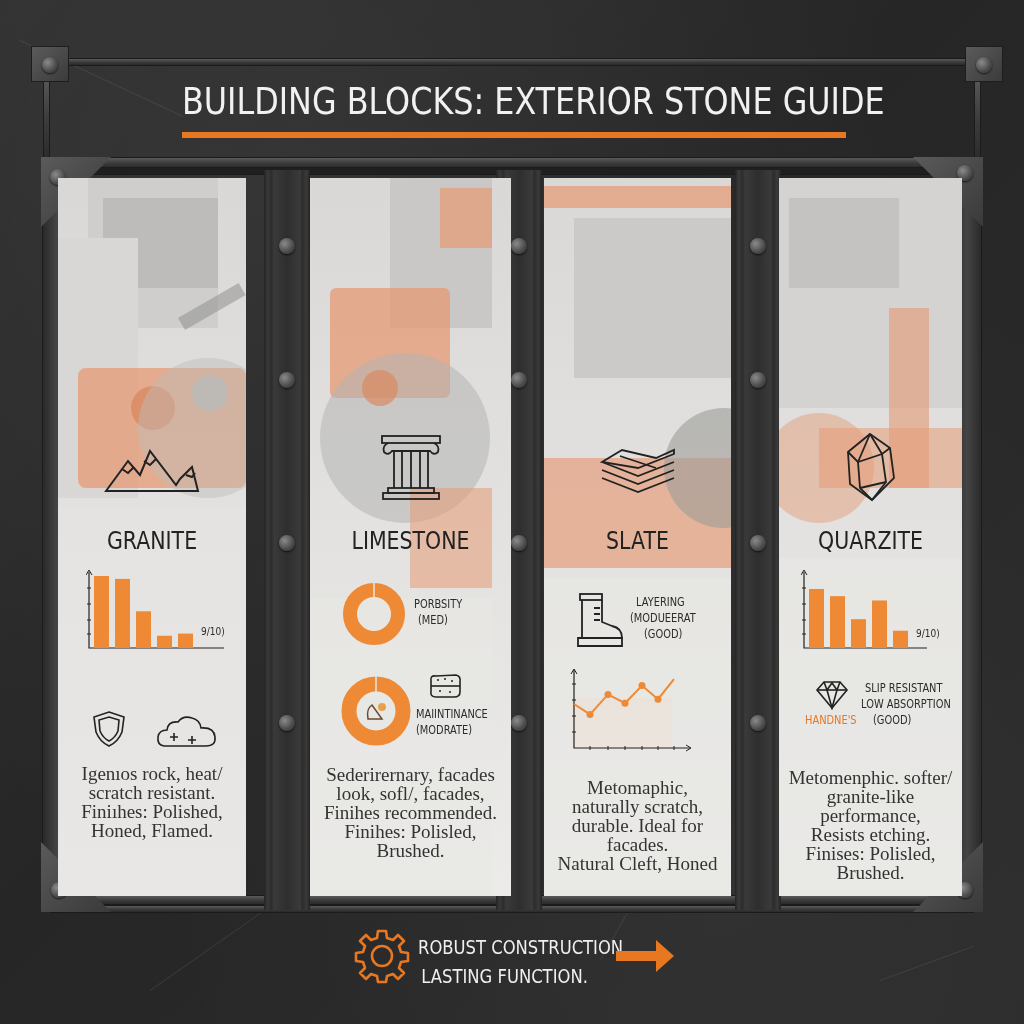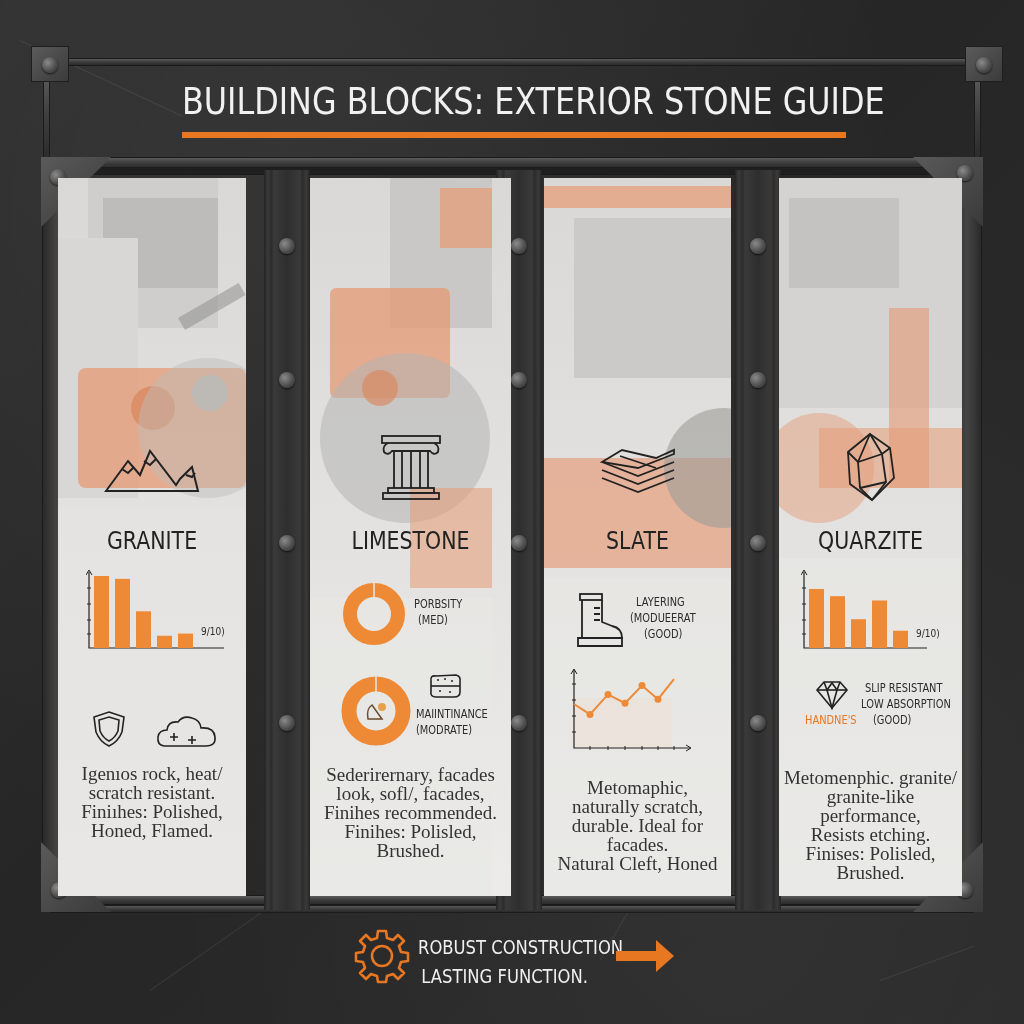--- a/index.html
+++ b/index.html
@@ -398,21 +398,21 @@
           </g>
         </svg>
     </div>
     <div style="position:absolute;left:82px;top:502px">
       <div class="label-caps" style="margin-left:4px">SLIP RESISTANT</div>
       <div class="label-caps">LOW ABSORPTION</div>
       <div class="label-caps" style="margin-left:12px">(GOOD)</div>
     </div>
     <div class="label-caps orange" style="position:absolute;left:26px;top:534px">HANDNE'S</div>
     <div class="desc" style="top:590px">
-      <div>Metomenphic. granite/</div>
+      <div>Metomenphic. softer/</div>
         <div>granite-like performance,</div>
       <div>Resists etching.</div>
         <div>Finises: Polisled,</div>
       <div>Brushed.</div>
     </div>
   </div>
 </div>
 
 <div style="position:absolute;left:354px;top:928px">
   <svg width="56" height="56" viewBox="0 0 56 56">

